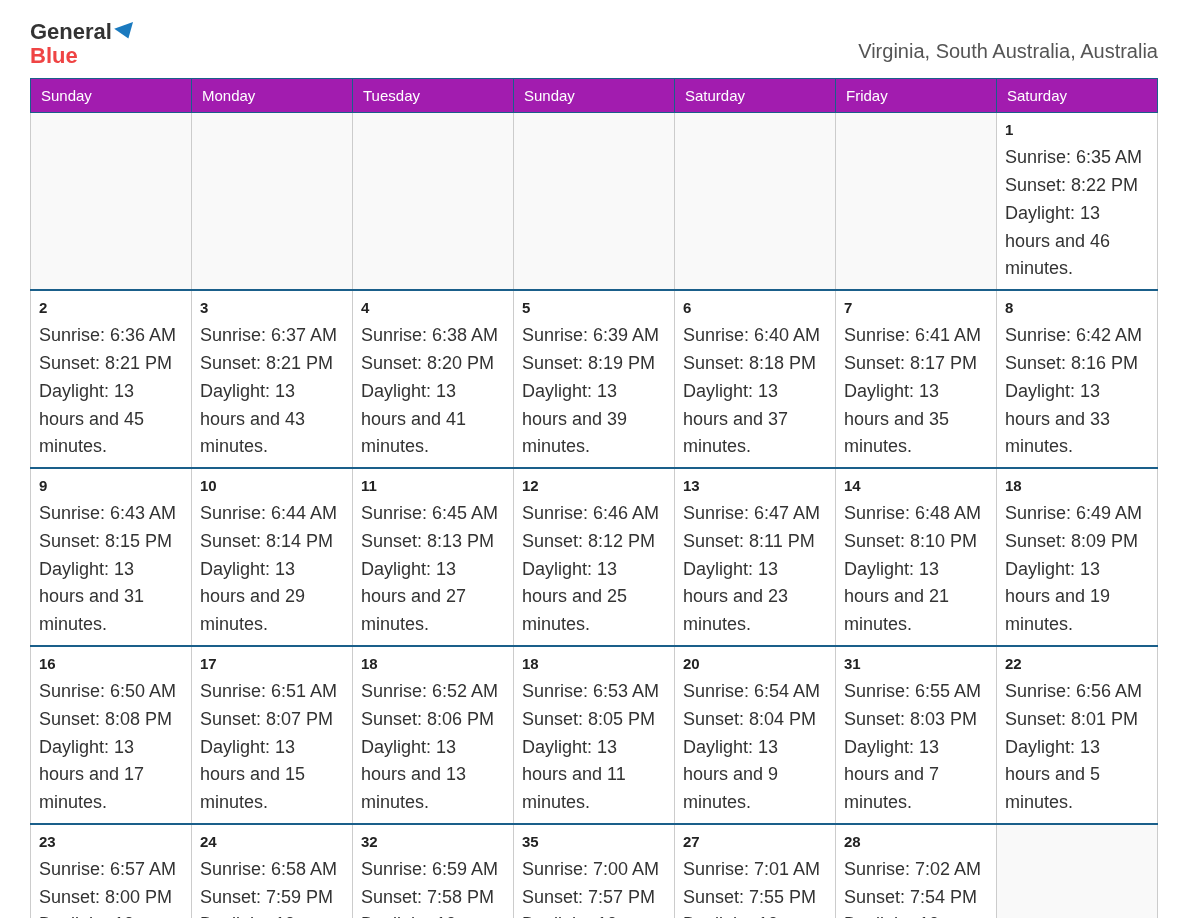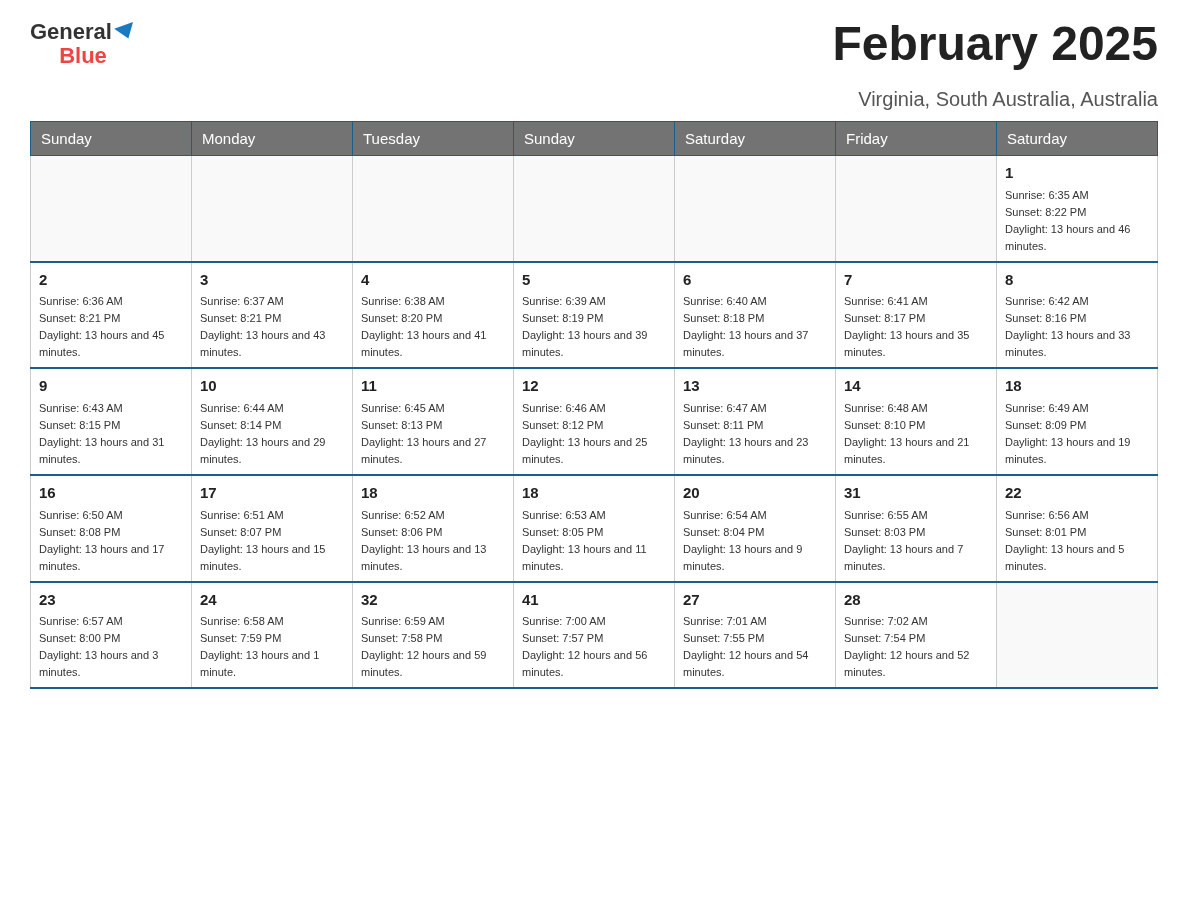--- a/index.html
+++ b/index.html
@@ -14,21 +14,20 @@
       justify-content: space-between;
       align-items: flex-start;
       margin-bottom: 10px;
     }
     .logo {
       display: flex;
       flex-direction: column;
       font-size: 22px;
       font-weight: bold;
       line-height: 1.1;
-      text-align: center;
     }
     .logo-general { color: #333; }
     .logo-blue { color: #ef4444; }
     .logo-triangle {
       display: inline-block;
       width: 0;
       height: 0;
       border-left: 10px solid transparent;
       border-right: 10px solid transparent;
       border-top: 14px solid #1a7abf;
@@ -50,21 +49,21 @@
       font-weight: normal;
       color: #555;
       margin-top: 20px;
     }
     .calendar {
       width: 100%;
       border-collapse: collapse;
       margin-top: 10px;
     }
     .calendar thead th {
-      background-color: #737373;
+      background-color: #a21caf;
       color: #fff;
       padding: 8px 10px;
       text-align: left;
       font-size: 15px;
       font-weight: normal;
       border: 1px solid #1a5f8a;
     }
     .calendar tbody td {
       border: 1px solid #ccc;
       vertical-align: top;
@@ -79,41 +78,40 @@
       border-bottom: 2px solid #1a5f8a;
     }
     .day-number {
       font-size: 15px;
       font-weight: bold;
       color: #222;
       display: block;
       margin-bottom: 2px;
     }
     .day-info {
-      font-size: 11px;
+      font-size: 18px;
       color: #333;
       line-height: 1.55;
     }
     .empty-cell {
       background: #f9f9f9;
     }
   </style>
 </head>
 <body>
 
 <div class="header">
   <div class="logo">
     <div style="display:flex;align-items:center;">
       <span class="logo-general">General</span>
       <span class="logo-triangle"></span>
     </div>
     <span class="logo-blue">Blue</span>
   </div>
   <div class="title-block">
-    <h1>February 2025</h1>
     <h2>Virginia, South Australia, Australia</h2>
   </div>
 </div>
 
 <table class="calendar">
   <thead>
     <tr>
       <th>Sunday</th>
       <th>Monday</th>
       <th>Tuesday</th>
@@ -233,21 +231,21 @@
         </td>
         <td>
           <span class="day-number">24</span>
           <div class="day-info">Sunrise: 6:58 AM<br>Sunset: 7:59 PM<br>Daylight: 13 hours and 1 minute.</div>
         </td>
         <td>
           <span class="day-number">32</span>
           <div class="day-info">Sunrise: 6:59 AM<br>Sunset: 7:58 PM<br>Daylight: 12 hours and 59 minutes.</div>
         </td>
         <td>
-          <span class="day-number">41</span>
+          <span class="day-number">35</span>
           <div class="day-info">Sunrise: 7:00 AM<br>Sunset: 7:57 PM<br>Daylight: 12 hours and 56 minutes.</div>
         </td>
         <td>
           <span class="day-number">27</span>
           <div class="day-info">Sunrise: 7:01 AM<br>Sunset: 7:55 PM<br>Daylight: 12 hours and 54 minutes.</div>
         </td>
         <td>
           <span class="day-number">28</span>
           <div class="day-info">Sunrise: 7:02 AM<br>Sunset: 7:54 PM<br>Daylight: 12 hours and 52 minutes.</div>
         </td>

